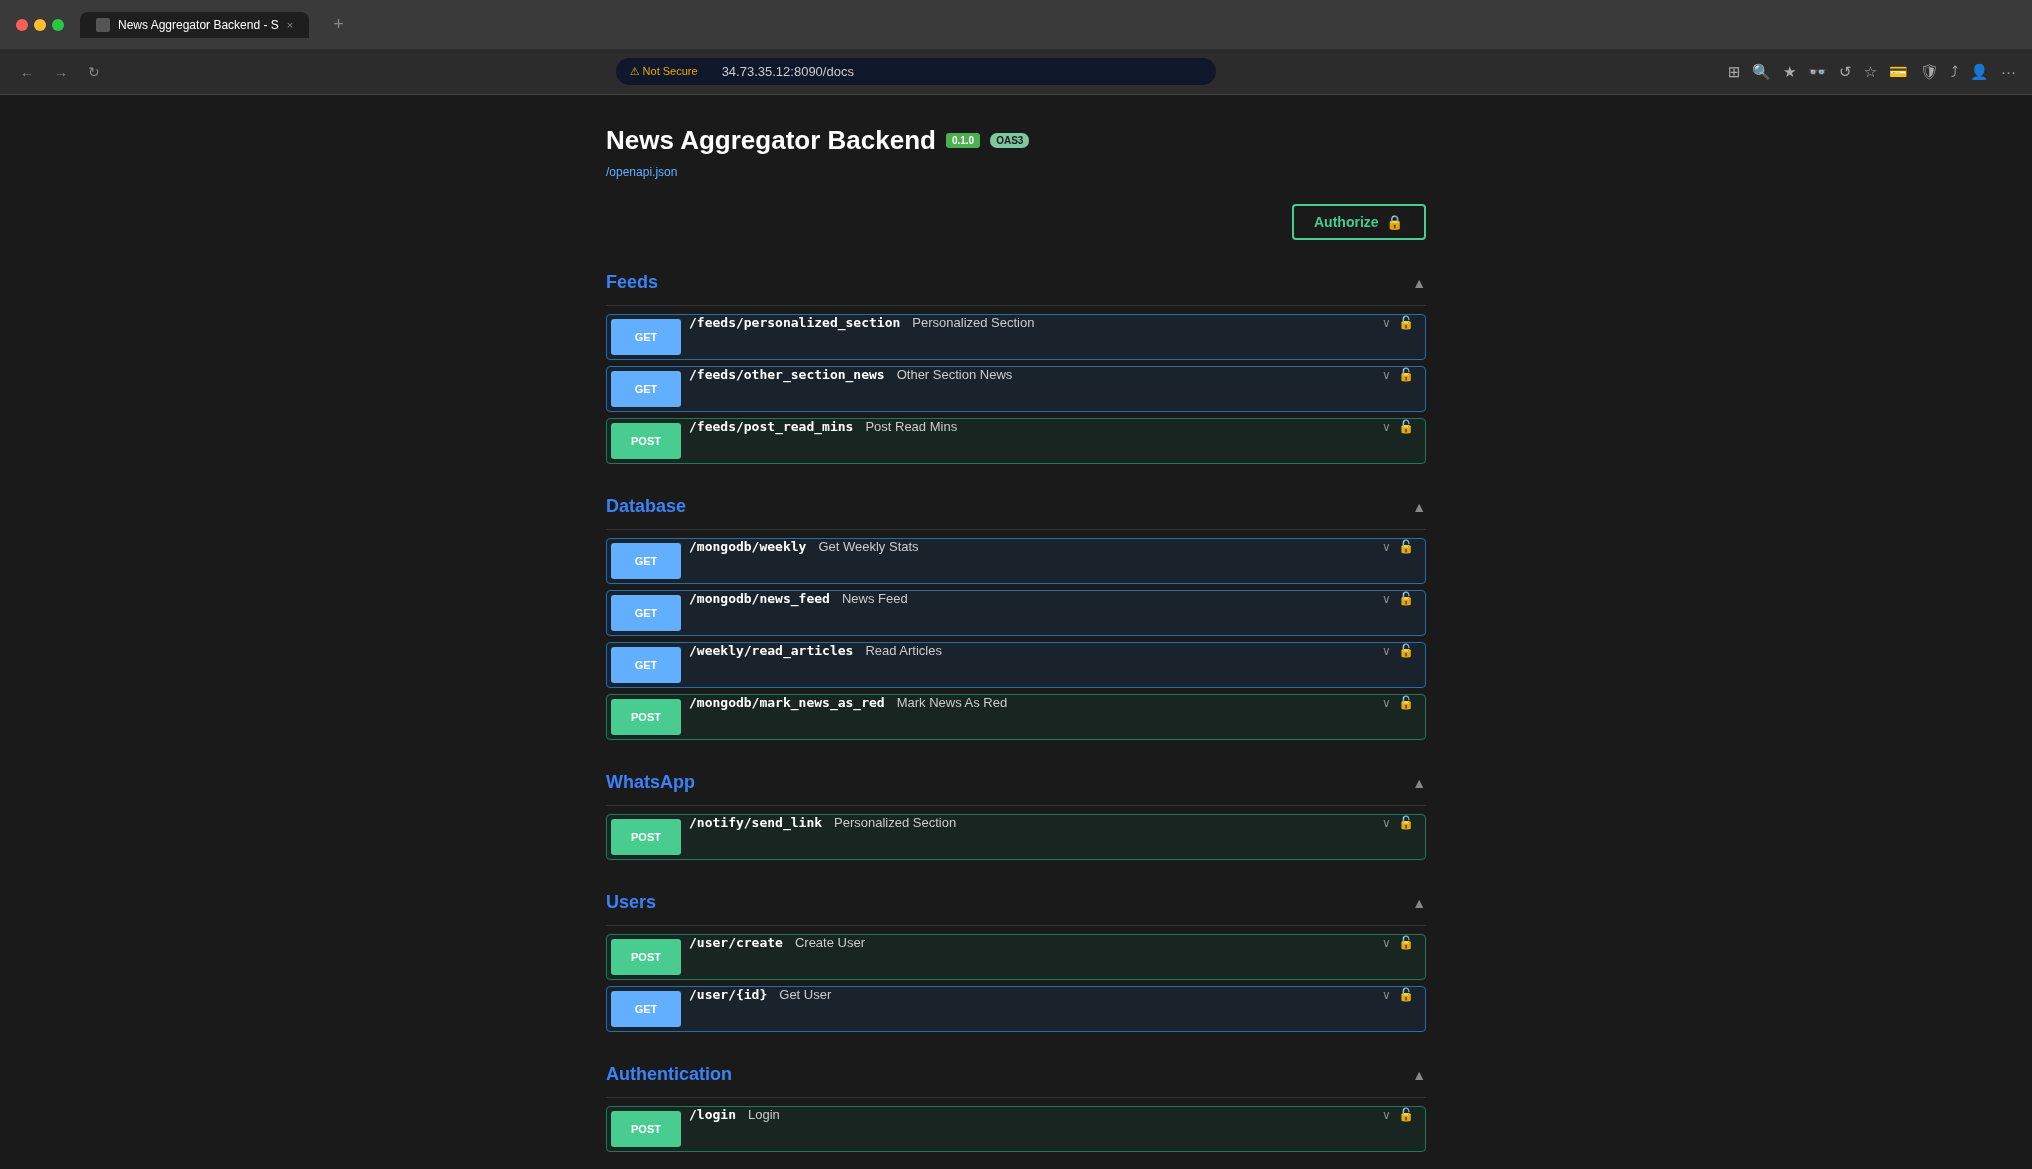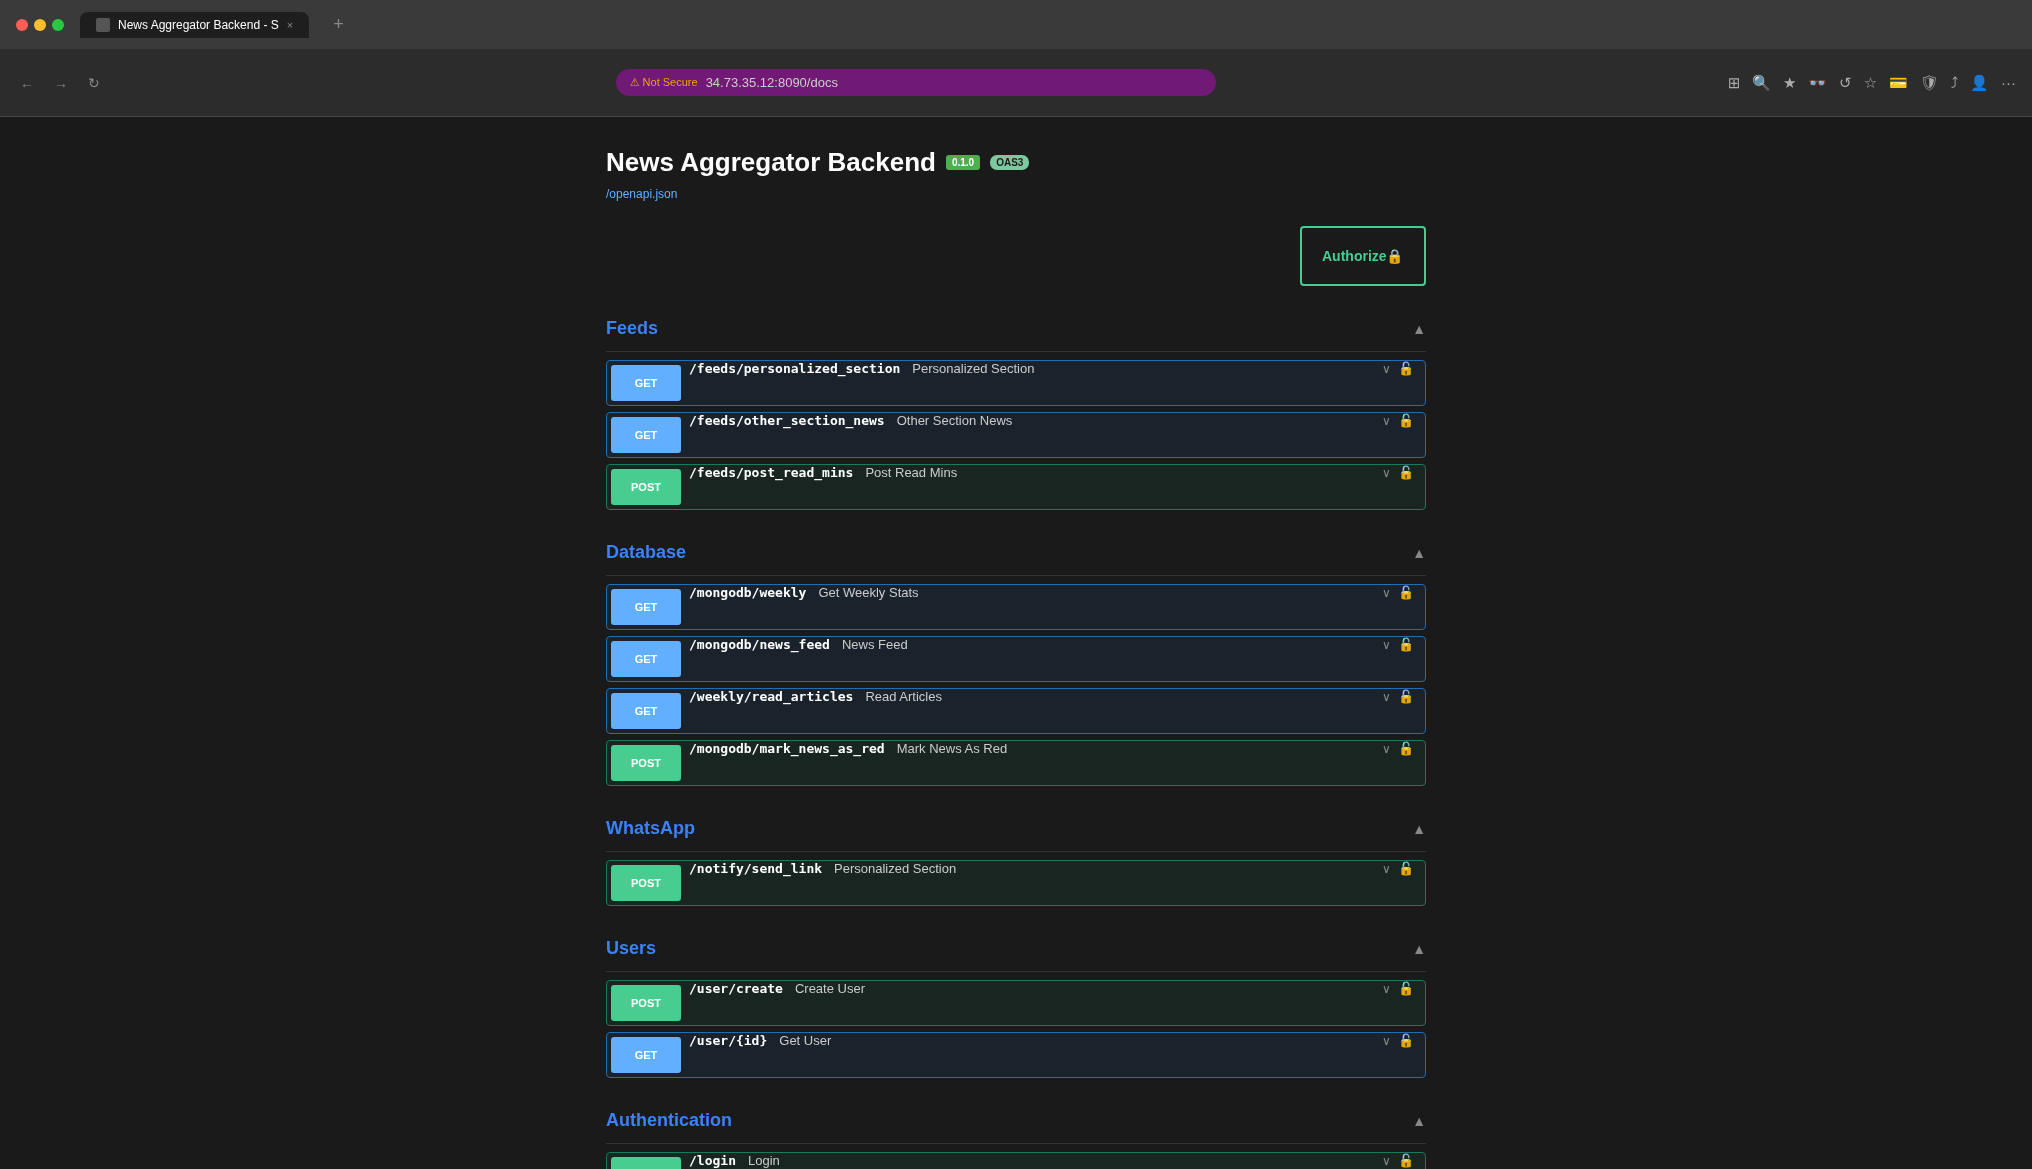--- a/index.html
+++ b/index.html
@@ -86,30 +86,30 @@
     .nav-btn {
       color: #888;
       font-size: 14px;
       cursor: pointer;
       background: none;
       border: none;
       padding: 4px;
     }
     .address-box {
       flex: 1;
-      background: #701a75;
+      background: #0f172a;
       border-radius: 20px;
       padding: 6px 14px;
       display: flex;
       align-items: center;
-      gap: 8px;
+      gap: 24px;
       font-size: 13px;
       color: #ccc;
       max-width: 600px;
-      margin: 12px auto;
+      margin: 1px auto;
     }
     .address-warning {
       color: #f0a500;
       font-size: 11px;
     }
     .address-url {
       color: #ccc;
     }
     .browser-actions {
       display: flex;
@@ -170,27 +170,28 @@
     
     .authorize-row {
       display: flex;
       justify-content: flex-end;
       margin-bottom: 20px;
     }
     .authorize-btn {
       background: transparent;
       border: 2px solid #49cc90;
       color: #49cc90;
-      padding: 20px 20px;
+      padding: 8px 20px;
       border-radius: 4px;
       font-size: 14px;
       font-weight: 600;
       cursor: pointer;
       display: flex;
       align-items: center;
+      gap: 8px;
     }
     .lock-icon {
       font-size: 14px;
     }
 
     
     .section-header {
       display: flex;
       align-items: center;
       justify-content: space-between;

